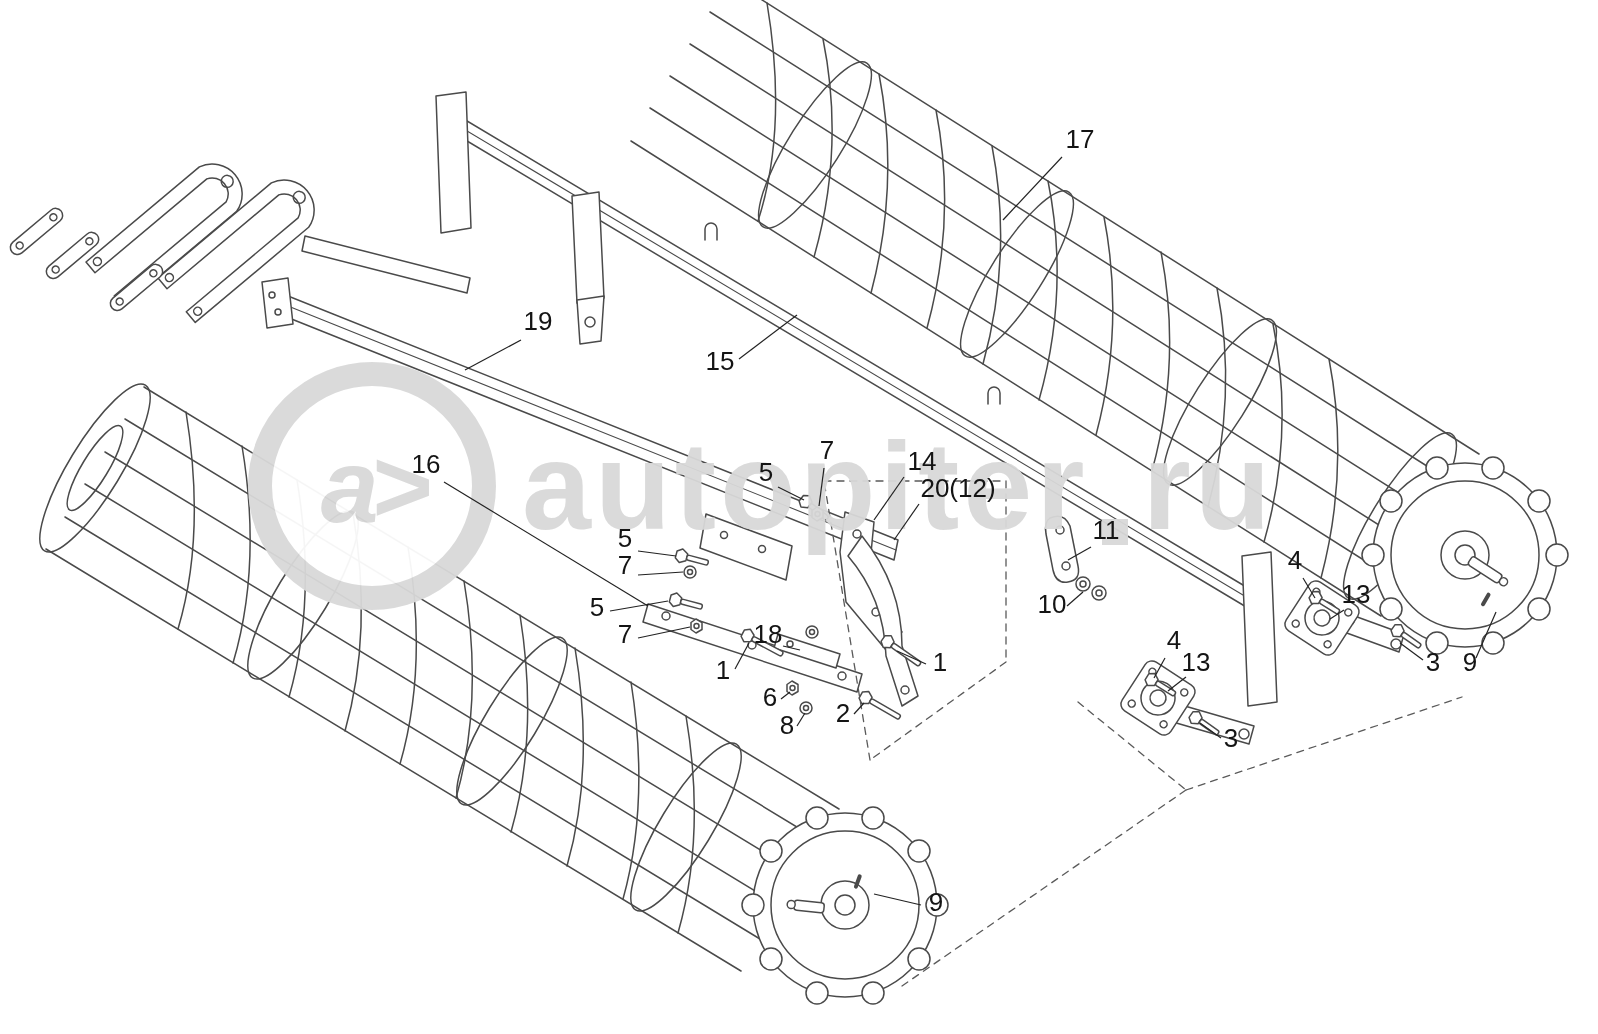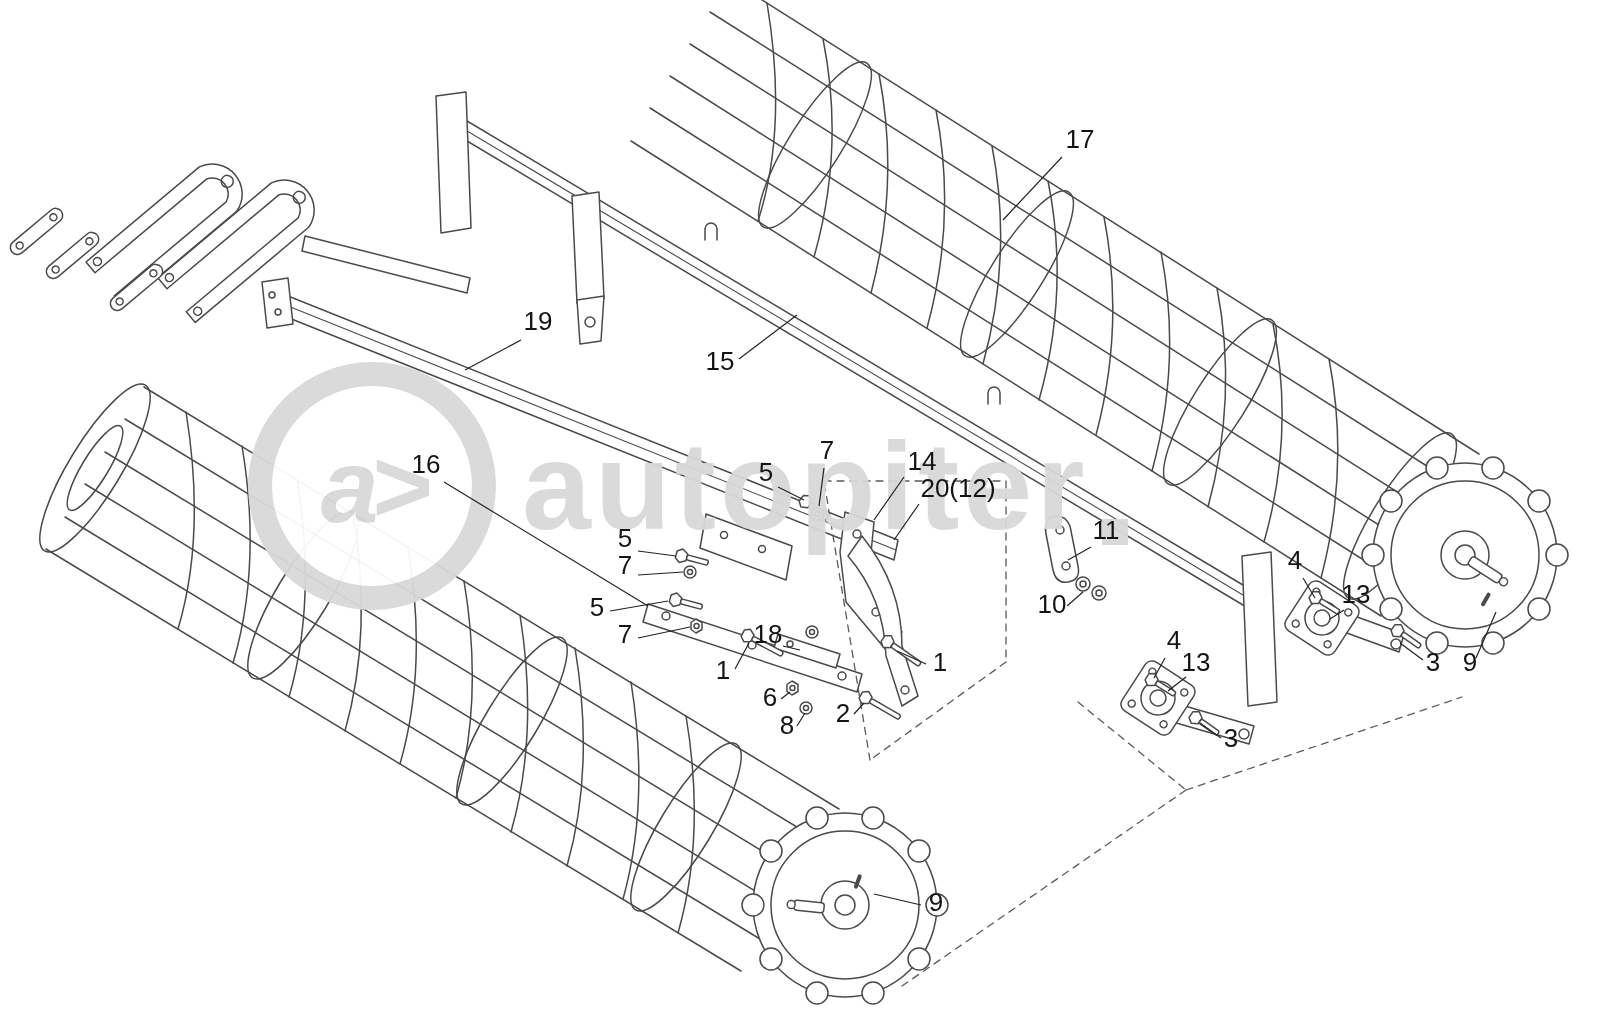--- a/index.html
+++ b/index.html
@@ -256,20 +256,21 @@
     </g>
   </svg>
 
   <div class="watermark">
     <div class="wm-logo">
       <span>a&gt;</span>
     </div>
     <div class="wm-text">
       <span>autopiter</span>
       <span class="wm-dot"></span>
+      <span>ru</span>
     </div>
   </div>
 
   <svg class="layer callouts" id="callouts-svg" viewBox="0 0 1598 1034">
       <line x1="1062" y1="157" x2="1003" y2="220" class="leader"></line>
       <text x="1080" y="148" class="callout-text">17</text>
       <line x1="521" y1="340" x2="465" y2="370" class="leader"></line>
       <text x="538" y="330" class="callout-text">19</text>
       <line x1="739" y1="359" x2="797" y2="315" class="leader"></line>
       <text x="720" y="370" class="callout-text">15</text>

